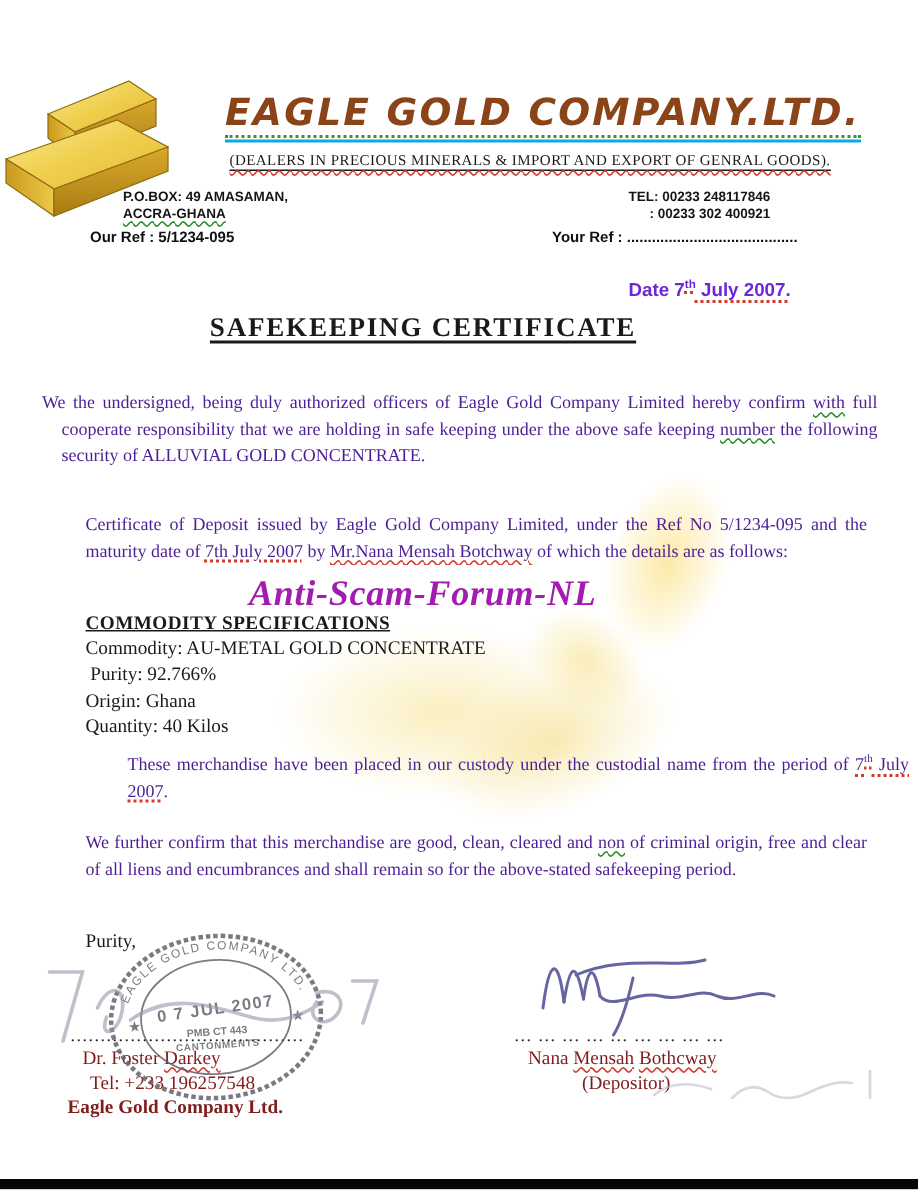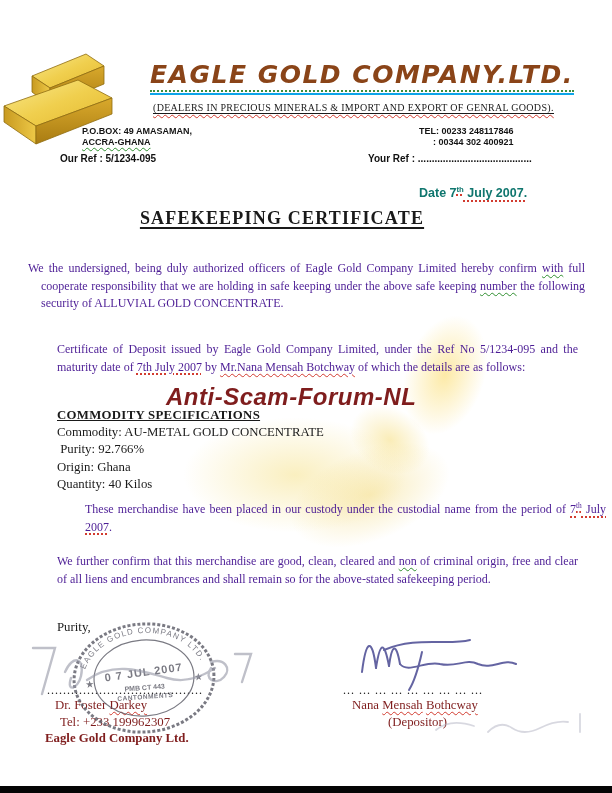--- a/index.html
+++ b/index.html
@@ -28,21 +28,21 @@
     border-bottom:1px solid #1a1a1a;
     text-decoration:underline wavy #d23b2f 1px;text-underline-offset:3px;
   }
   .addr{font-family:"Liberation Sans",sans-serif;font-weight:bold;font-size:9px;line-height:11px;color:#141414;}
   .addr-left{left:82px;top:126px;}
   .addr-right{left:419px;top:126px;}
   .green-wavy-word{text-decoration:underline wavy #2f8f2f 1px;text-underline-offset:2px;}
   .refs{font-family:"Liberation Sans",sans-serif;font-weight:bold;font-size:10px;color:#111;}
   .our-ref{left:60px;top:153px;}
   .your-ref{left:368px;top:153px;}
-  .date-line{left:419px;top:186px;font-family:"Liberation Sans",sans-serif;font-weight:bold;font-size:12.5px;color:#0f766e;}
+  .date-line{left:419px;top:186px;font-family:"Liberation Sans",sans-serif;font-weight:bold;font-size:12.5px;color:#6d28d9;}
 
   .doc-title{
     left:0;top:208px;width:564px;text-align:center;
     font-weight:bold;font-size:18px;letter-spacing:1.2px;
   }
   .doc-title span{text-decoration:underline;text-decoration-thickness:1.5px;text-underline-offset:3px;}
 
   
   .para{font-size:12px;line-height:17.6px;text-align:justify;color:#4c1d95;}
   .p1{left:28px;top:260px;width:557px;padding-left:13px;text-indent:-13px;box-sizing:border-box;}
@@ -56,22 +56,22 @@
   .spec-line{display:block;white-space:pre;}
 
   sup{font-size:.62em;vertical-align:super;line-height:0;}
   .m-green-wavy{text-decoration:underline wavy #2f8f2f 1px;text-underline-offset:2px;}
   .m-red-wavy{text-decoration:underline wavy #d23b2f 1px;text-underline-offset:2px;}
   .m-red-dotted{text-decoration:underline dotted #d23b2f 1.6px;text-underline-offset:3px;}
 
   
   .watermark{
     left:166px;top:383px;
-    font-family:Liberation Sans, sans-serif;font-weight:bold;font-style:italic;
-    font-size:24px;letter-spacing:.5px;color:#7f1d1d;z-index:5;
+    font-family:Liberation Serif, serif;font-weight:bold;font-style:italic;
+    font-size:24px;letter-spacing:.5px;color:#a21caf;z-index:5;
   }
   .blob{border-radius:50%;z-index:0;pointer-events:none;}
   .blob1{left:390px;top:290px;width:110px;height:170px;transform:rotate(18deg);
     background:radial-gradient(closest-side,rgba(250,213,80,.50),rgba(250,213,80,0) 72%);}
   .blob2{left:140px;top:395px;width:310px;height:160px;
     background:radial-gradient(closest-side,rgba(246,226,140,.55),rgba(246,226,140,0) 72%);}
   .blob3{left:250px;top:430px;width:240px;height:130px;transform:rotate(-22deg);
     background:radial-gradient(closest-side,rgba(240,208,90,.40),rgba(240,208,90,0) 70%);}
   .blob4{left:330px;top:395px;width:120px;height:90px;transform:rotate(30deg);
     background:radial-gradient(closest-side,rgba(244,214,96,.45),rgba(244,214,96,0) 70%);}
@@ -138,21 +138,21 @@
     <span>EAGLE GOLD COMPANY.LTD.</span>
   </div>
   <div class="abs tagline">(DEALERS IN PRECIOUS MINERALS &amp; IMPORT AND EXPORT OF GENRAL GOODS).</div>
 
   <div class="abs addr addr-left">
     <div>P.O.BOX: 49 AMASAMAN,</div>
     <div class="green-wavy-word">ACCRA-GHANA</div>
   </div>
   <div class="abs addr addr-right">
     <div>TEL: 00233 248117846</div>
-    <div style="padding-left:14px;">: 00344 302 400921</div>
+    <div style="padding-left:14px;">: 00233 302 400921</div>
   </div>
 
   <div class="abs refs our-ref">Our Ref : 5/1234-095</div>
   <div class="abs refs your-ref">Your Ref : .........................................</div>
 
   <div class="abs date-line"><span>Date 7</span><sup class="m-red-dotted">th</sup><span class="m-red-dotted"> July 2007.</span></div>
 
   <div class="abs doc-title">
     <span>SAFEKEEPING CERTIFICATE</span>
   </div>
@@ -200,21 +200,21 @@
       <path d="M18,28 h22 l-13,46"></path>
       <path d="M50,52 c8,-18 20,-14 16,4 c-3,13 -15,17 -10,2"></path>
       <path d="M72,60 c28,-20 58,-8 80,-2 c20,6 36,-2 48,-10"></path>
       <path d="M196,42 c13,-4 21,6 13,15 c-8,9 -21,2 -13,-9"></path>
       <path d="M220,34 h16 l-9,28"></path>
     </g>
   </svg>
 
   <div class="abs dots left-dots">.......................................</div>
   <div class="abs sig-text left-name"><span>Dr. Foster </span><span class="m-red-wavy">Darkey</span></div>
-  <div class="abs sig-text left-tel">Tel: +233 199962307</div>
+  <div class="abs sig-text left-tel">Tel: +233 196257548</div>
   <div class="abs sig-text left-company">Eagle Gold Company Ltd.</div>
 
   <svg class="abs sig-right-svg" width="175" height="72" viewBox="0 0 175 72">
     <g fill="none" stroke="#4a4a92" stroke-width="2" stroke-linecap="round" opacity=".85">
       <path d="M6,48 C10,16 16,12 20,44"></path>
       <path d="M20,44 C24,18 28,16 33,42"></path>
       <path d="M33,42 C36,20 40,18 44,40"></path>
       <path d="M28,26 C60,12 92,22 114,16"></path>
       <path d="M44,40 C52,50 70,36 84,40 C100,44 110,34 122,40 C136,46 148,34 160,40"></path>
       <path d="M66,28 C62,46 58,58 53,66"></path>

